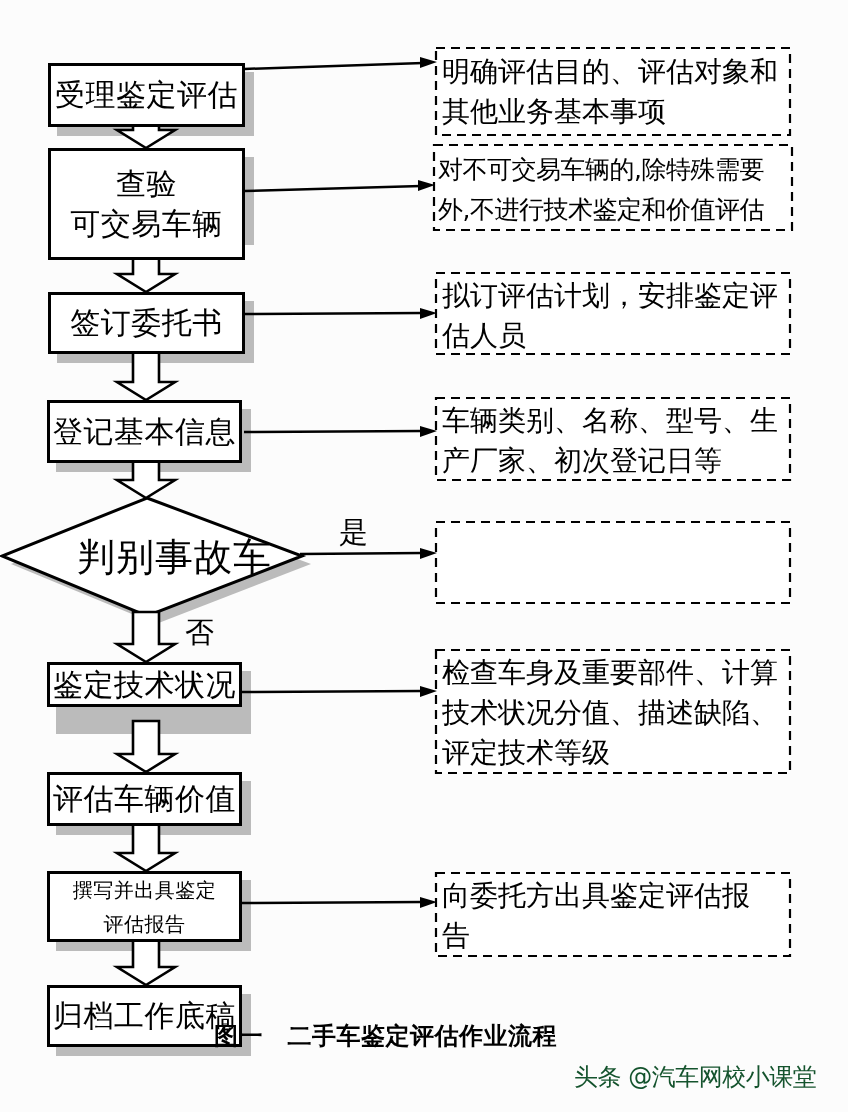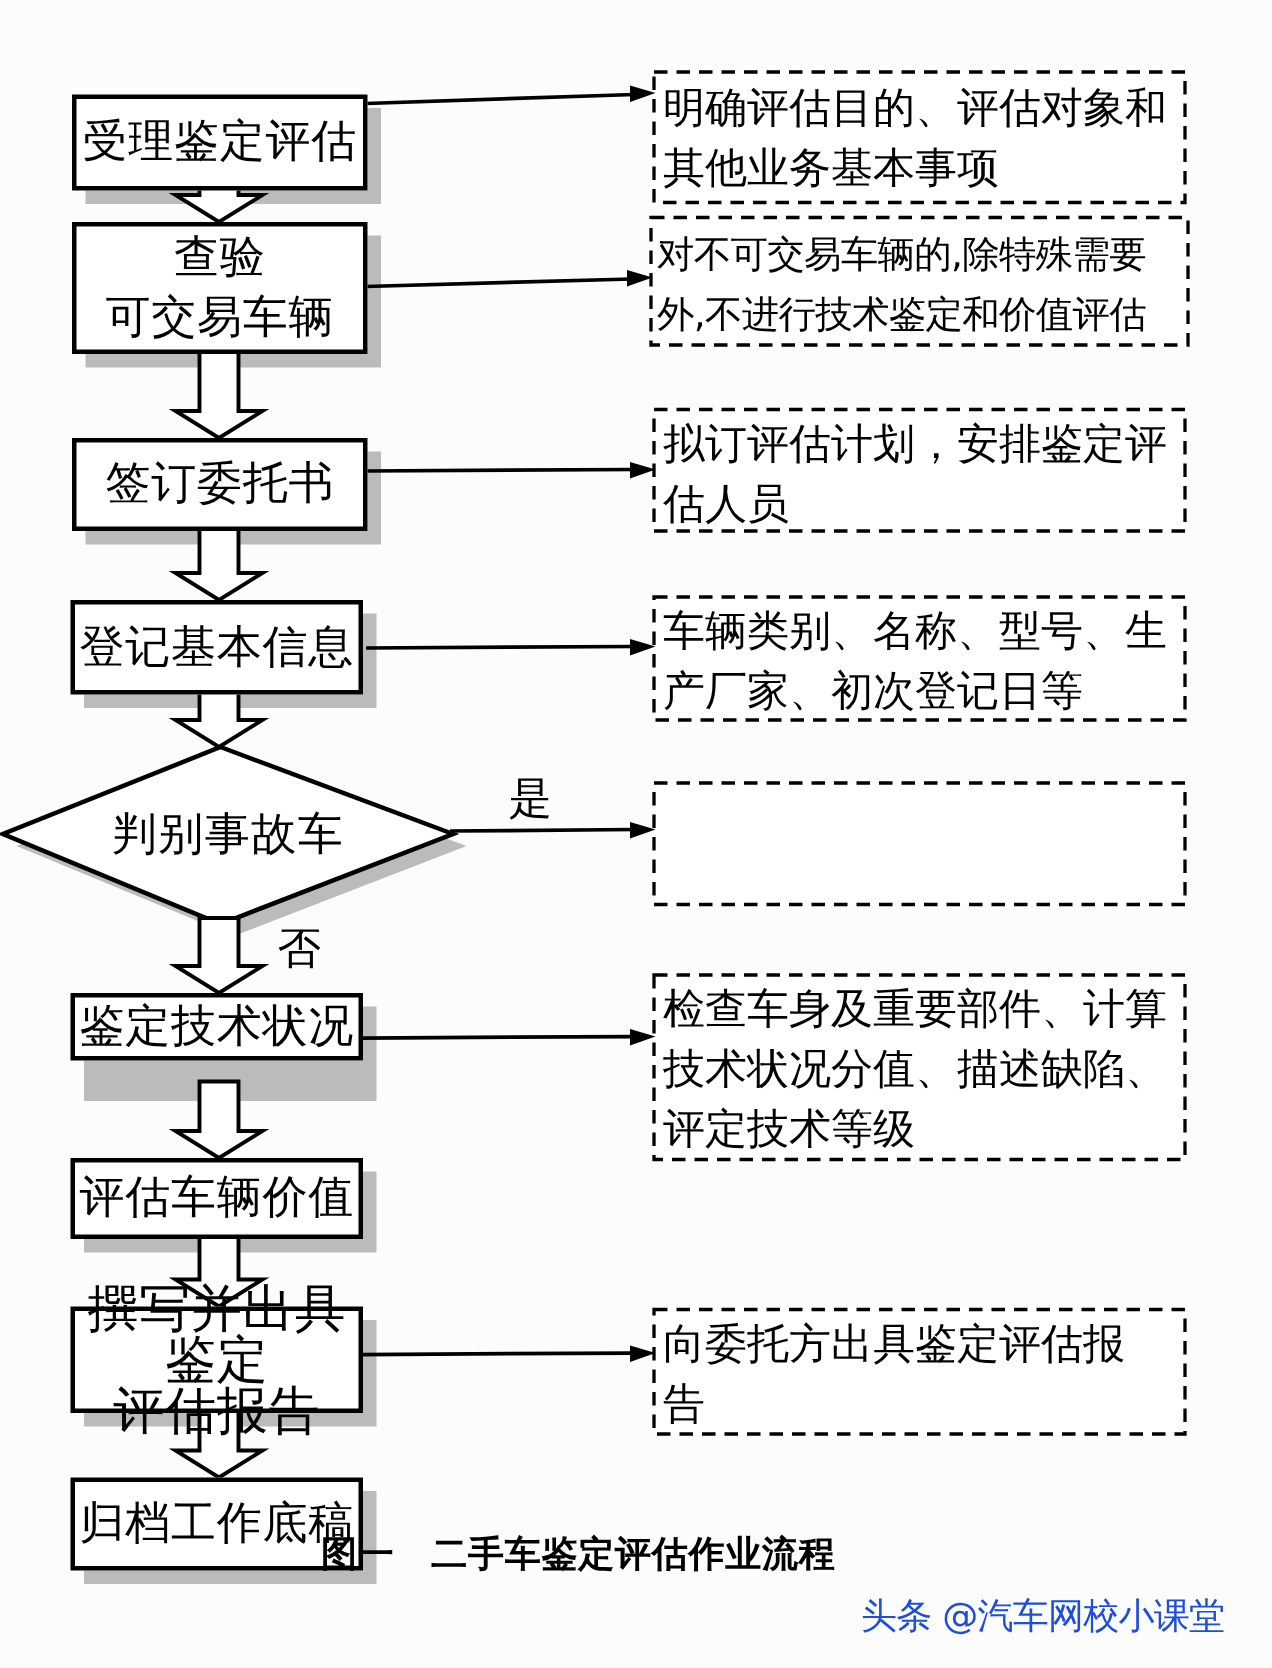--- a/index.html
+++ b/index.html
@@ -24,54 +24,54 @@
     background:#ffffff;
     border:3px solid #000;
     box-sizing:border-box;
     display:flex;align-items:center;justify-content:center;
     text-align:center;
     white-space:pre-line;
     font-size:30px;
     line-height:40px;
     letter-spacing:0.5px;
   }
-  .box.small-font{font-size:34px;line-height:34px;align-items:center;}
+  .box.small-font{font-size:20px;line-height:34px;align-items:center;}
   .note-label{
     position:absolute;
     white-space:pre-line;
     font-size:28px;
     line-height:40px;
     text-align:left;
   }
   .note-label.condensed{font-size:25px;letter-spacing:-0.5px;}
   .diamond-label{
     position:absolute;
     left:32px;top:540px;width:240px;height:34px;
-    text-align:center;
-    font-size:30px;line-height:34px;
+    text-align:right;
+    font-size:38px;line-height:34px;
     letter-spacing:1px;
   }
   .branch-label{
     position:absolute;
     font-size:29px;line-height:32px;
   }
   #branch-yes{left:339px;top:516px;}
   #branch-no{left:185px;top:616px;}
   #caption{
     position:absolute;
     left:214px;top:1020px;
     font-size:24px;font-weight:bold;
     letter-spacing:0.5px;
     white-space:nowrap;
   }
   #watermark{
     position:absolute;
     left:574px;top:1061px;
     font-size:24px;
-    color:#1d4ed8;
+    color:#14532d;
     letter-spacing:-0.5px;
     white-space:nowrap;
   }
 </style>
 </head>
 <body>
 
 <div id="canvas">
 
   <div class="layer" id="shadow-layer">
@@ -142,21 +142,21 @@
       </g>
     </g>
   </svg>
 
   <div class="layer" id="content-layer">
 
     <div class="box" style="left:48px;top:63px;width:197px;height:64px;">
       <span>受理鉴定评估</span>
     </div>
 
-    <div class="box" style="left:48px;top:148px;width:197px;height:88px;">
+    <div class="box" style="left:48px;top:148px;width:197px;height:112px;">
       <span>查验
 可交易车辆</span>
     </div>
 
     <div class="box" style="left:48px;top:292px;width:197px;height:62px;">
       <span>签订委托书</span>
     </div>
 
     <div class="box" style="left:47px;top:400px;width:195px;height:63px;">
       <span>登记基本信息</span>

